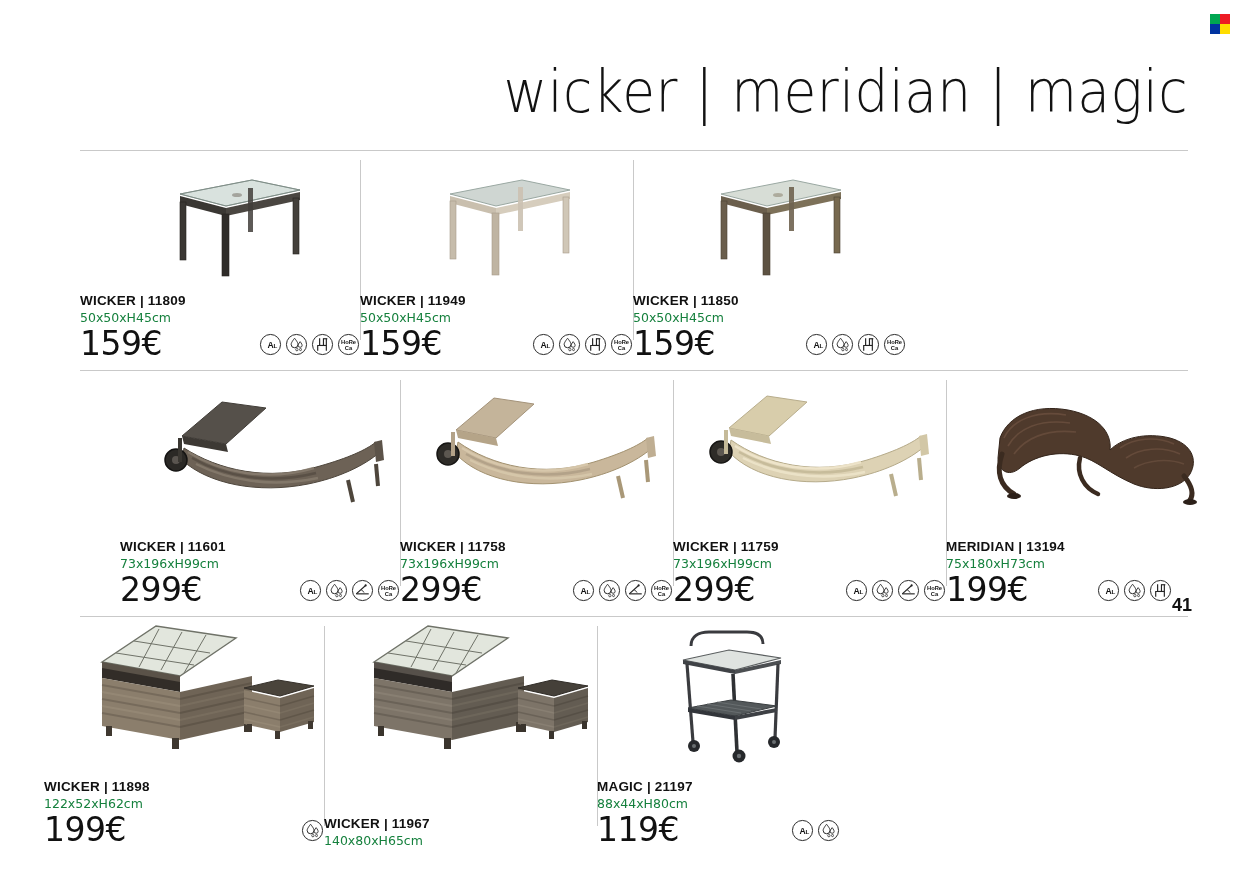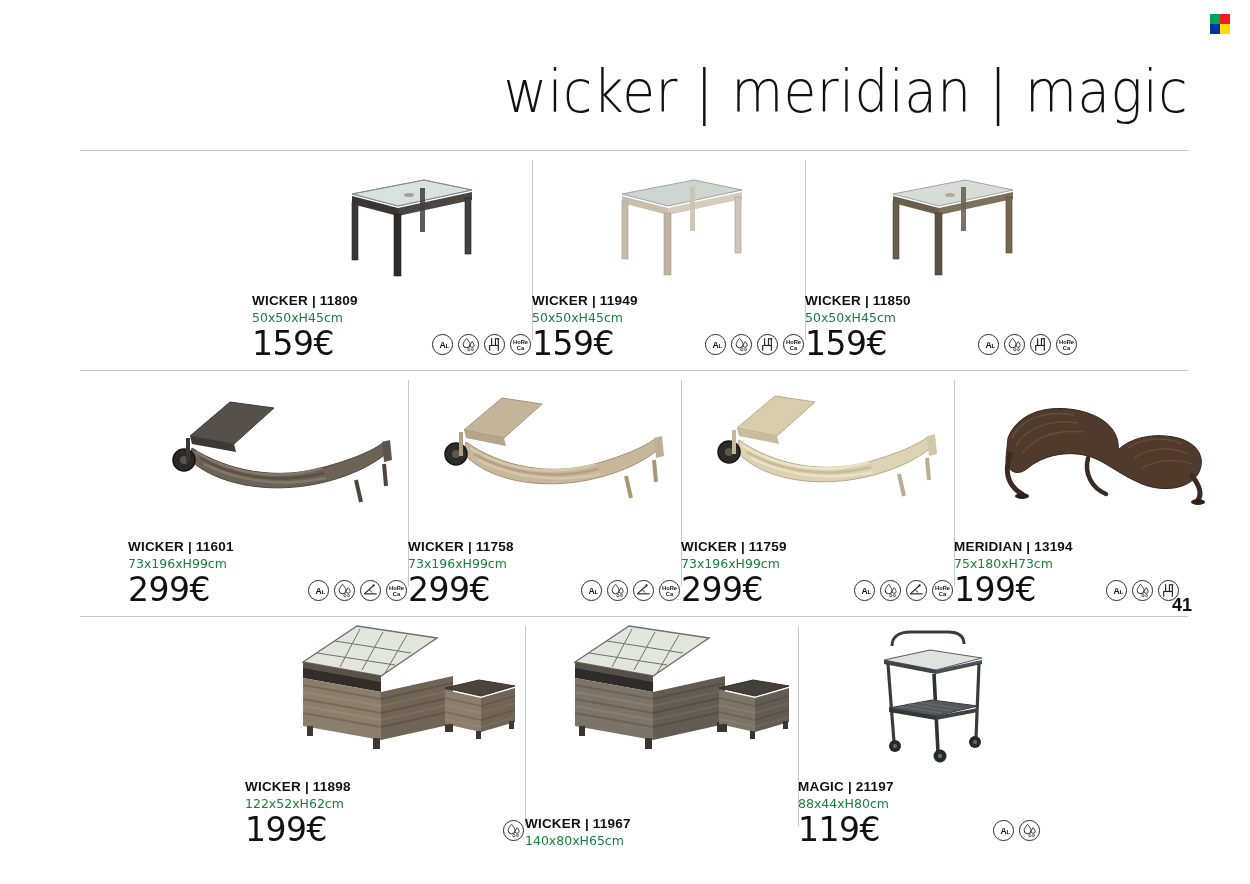--- a/index.html
+++ b/index.html
@@ -23,21 +23,21 @@
   .headline {
     position: absolute; top: 58px; right: 62px;
     font-size: 58px; font-weight: 300; letter-spacing: .5px;
     color: #121212; white-space: nowrap;
     font-family: "DejaVu Sans", sans-serif;
     transform: scaleX(.92); transform-origin: right center;
   }
 
   
   .grid { position: absolute; left: 0; top: 150px; width: 1250px; }
-  .row { position: relative; display: flex; justify-content: center; }
+  .row { position: relative; display: flex; }
   .row.r1 { height: 220px; }
   .row.r2 { height: 246px; padding-left: 40px; }
   .row.r3 { height: 240px; }
   .rowsep {
     position:absolute; left: 80px; right: 62px; height:1px; background:#c9c9c9;
   }
 
   .cell { position: relative; }
   .cell .vsep {
     position: absolute; left: 0; top: 10px; bottom: 30px;
@@ -529,21 +529,21 @@
                 </span>
             </div>
           </div>
         </div>
       </div>
     </div>
 
     <div class="row r3">
       <div class="rowsep" style="top:0"></div>
 
-      <div class="cell first" style="margin-left:66px;width:280px">
+      <div class="cell first" style="margin-left:44px;width:280px">
 
         <div class="photo">
           <svg viewBox="0 0 280 148" preserveAspectRatio="xMidYMid meet">
             <g transform="translate(40,6)">
               <polygon points="18,40 72,4 152,16 96,54" fill="#e2e6dd" stroke="#6f7268" stroke-width="1.4"></polygon>
               <g stroke="#6f7268" stroke-width="1" fill="none">
                 <line x1="32" y1="31" x2="110" y2="43"></line>
                 <line x1="50" y1="19" x2="126" y2="31"></line>
                 <line x1="75" y1="7" x2="55" y2="45"></line>
                 <line x1="98" y1="10" x2="77" y2="48"></line>

